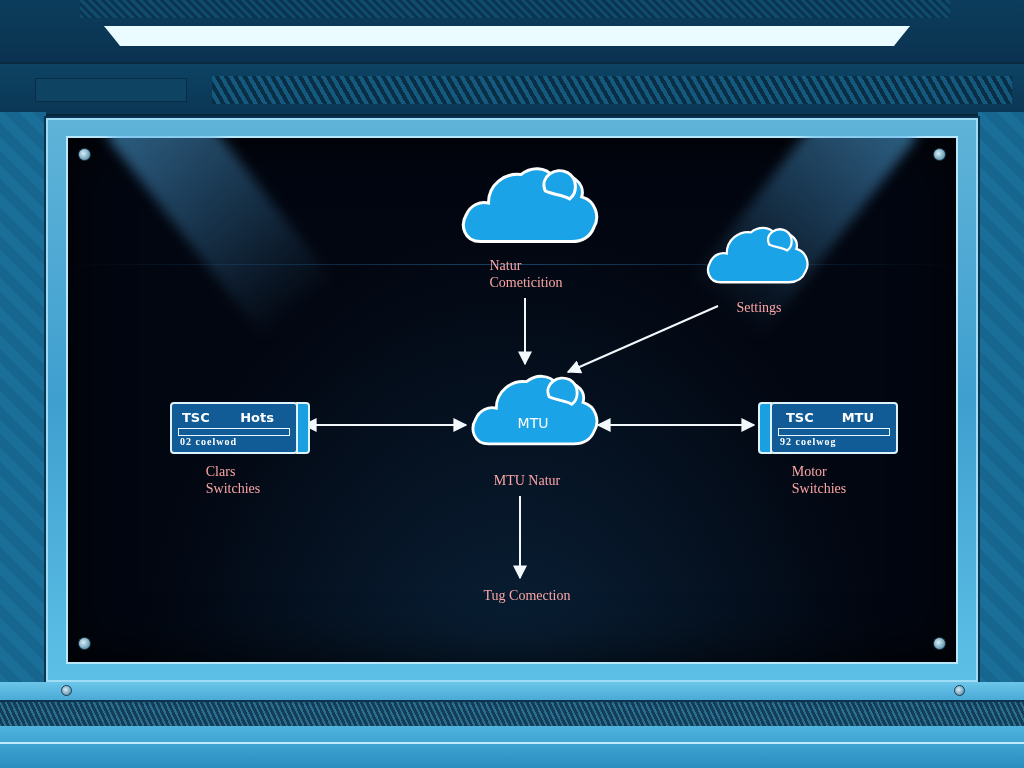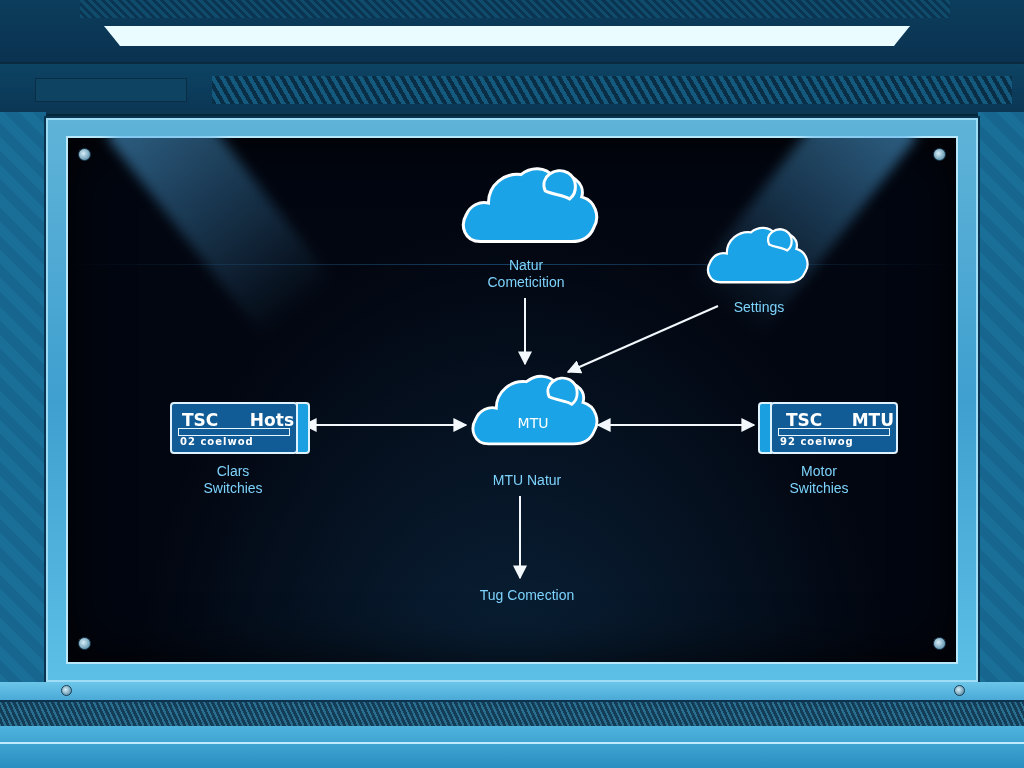--- a/index.html
+++ b/index.html
@@ -90,49 +90,49 @@
     position:absolute; left:0; top:726px; width:1024px; height:42px;
     background:linear-gradient(180deg,#4fb3de,#2a8fc0);
   }
   .floor-line {
     position:absolute; left:0; top:742px; width:1024px; height:2px; background:#bfeaff;
   }
 
   
   svg.diagram { position:absolute; left:0; top:0; width:1024px; height:768px; }
   .label {
-    position:absolute; color:#7dd3fc; font-size:14px; line-height:17px;
-    text-align:center; white-space:nowrap; transform:translateX(-50%);
-    font-family:Liberation Sans, sans-serif;
+    position:absolute; color:#fca5a5; font-size:14px; line-height:17px;
+    white-space:nowrap; transform:translateX(-50%);
+    font-family:Liberation Serif, serif;
   }
   .cloud-text {
     position:absolute; color:#ffffff; font-size:14px; transform:translate(-50%,-50%);
   }
   .device {
     position:absolute; width:128px; height:52px;
     background:#115c96; border:2px solid #dff3ff; border-radius:4px;
     box-sizing:border-box;
   }
   .device .side {
     position:absolute; top:-2px; width:14px; height:52px; background:#1aa0e0;
     border:2px solid #dff3ff; box-sizing:border-box;
   }
   .device-left .side { right:-14px; border-radius:0 4px 4px 0; }
   .device-right .side { left:-14px; border-radius:4px 0 0 4px; }
   .dev-t1, .dev-t2, .dev-code {
-    position:absolute; color:#fff; font-size:17px; font-weight:bold;
+    position:absolute; color:#fff; font-size:13px; font-weight:bold;
     font-family:"DejaVu Sans", "Liberation Sans", sans-serif;
   }
   .dev-t1 { left:10px; top:6px; }
-  .dev-t2 { right:2px; top:6px;margin-left:14px; }
+  .dev-t2 { right:22px; top:6px;margin-left:14px; }
   .dev-bar {
     position:absolute; left:6px; right:6px; top:24px; height:6px;
     border:1.5px solid #e8f6ff;
   }
-  .dev-code { left:8px; top:32px; font-size:10px; letter-spacing:1px; }
+  .dev-code { left:8px; top:32px; font-size:10px; letter-spacing:1px;font-family:Liberation Serif, serif; }
 </style>
 </head>
 <body>
 
 <div class="room"></div>
 <div class="ceiling">
   <div class="ceiling-mesh"></div>
 </div>
 <div class="light-bar"></div>
 <div class="soffit"></div>

